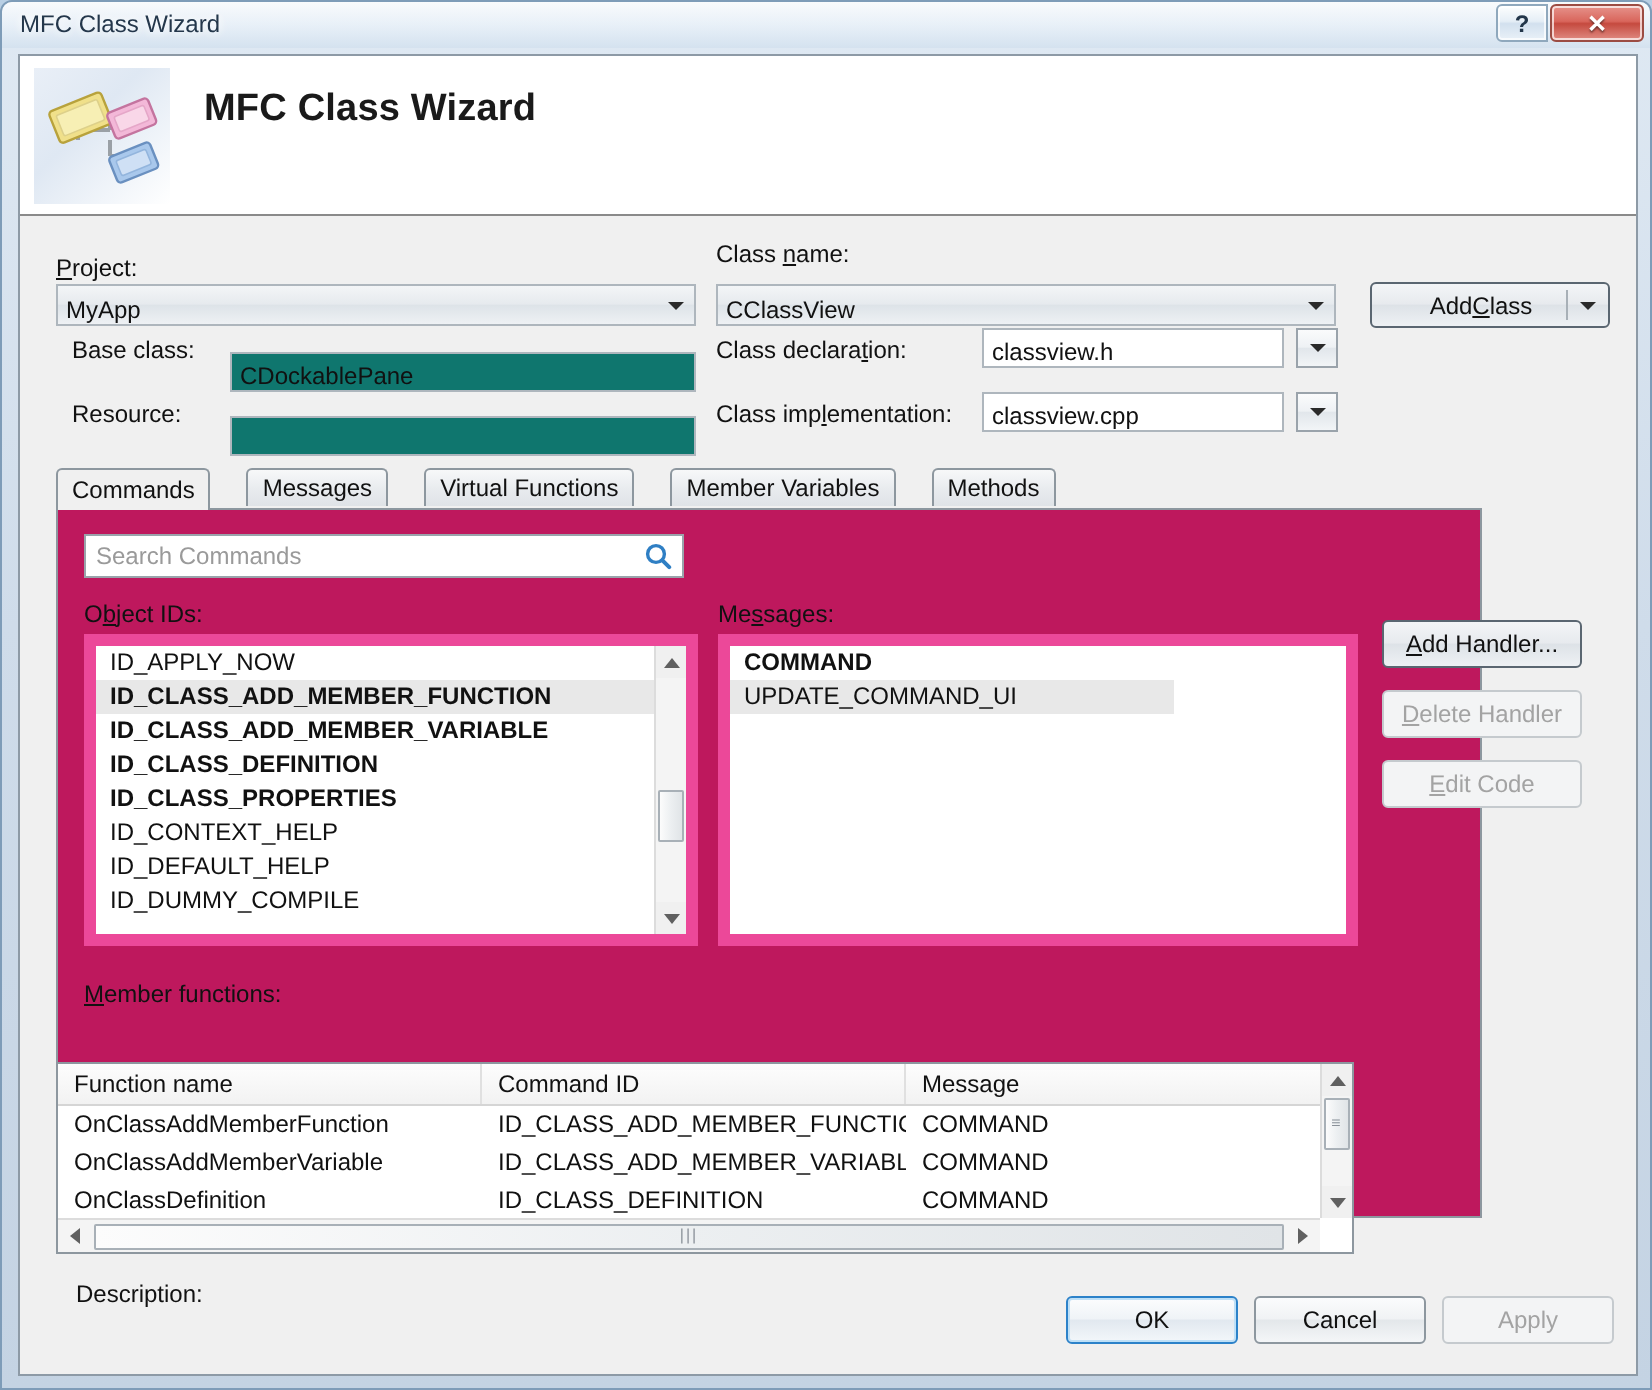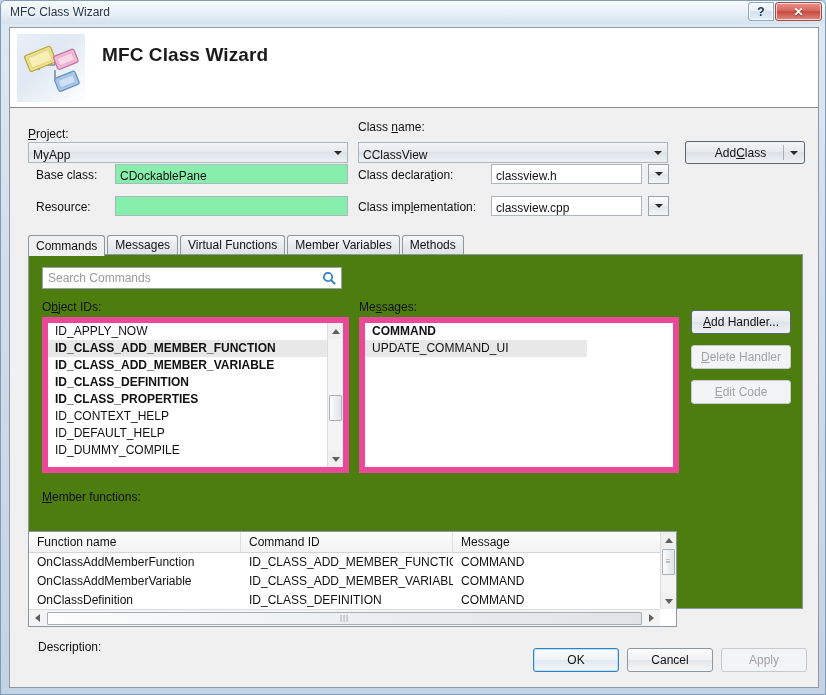--- a/index.html
+++ b/index.html
@@ -96,21 +96,21 @@
     line-height: normal;
   }
   .combo {
     background: linear-gradient(180deg,#f3f5f7 0%, #e6eaee 48%, #dde3e8 50%, #eef1f4 100%);
     padding-right: 20px;
   }
   .combo .arrowbox {
     position: absolute; right: 1px; top: 1px; bottom: 1px; width: 17px;
     display: flex; align-items: center; justify-content: center;
   }
-  .txt.readonly { background: #86efac; }
+  .txt.readonly { background: #0f766e; margin-top: 12px; }
   .caret-down {
     width: 0; height: 0;
     border-left: 4px solid transparent;
     border-right: 4px solid transparent;
     border-top: 4px solid #2a2a2a;
   }
   .dropbtn {
     position: absolute;
     border: 1px solid #9aa3ab;
     background: linear-gradient(180deg,#fafbfc 0%, #eef1f4 48%, #e1e6eb 50%, #f2f5f7 100%);
@@ -138,43 +138,43 @@
   }
   .btn.disabled { color: #a3a3a3; border-color: #c5cace; background: #f3f4f5; }
 
   .splitbtn { position: absolute; display: flex; border: 1px solid #5a6671; border-radius: 3px; overflow: hidden;
     background: linear-gradient(180deg,#f3f5f7 0%, #e7eaee 48%, #dde2e7 50%, #eef1f4 100%); padding-left: 12px; }
   .splitbtn .main { flex: 1; display: flex; align-items: center; justify-content: center; font-size: 12px; color: #111; }
   .splitbtn .sep { width: 1px; background: #a8b0b7; margin: 3px 0; }
   .splitbtn .arw { width: 20px; display: flex; align-items: center; justify-content: center; }
 
   
-  #tabstrip { position: absolute; left: 18px; top: 206px; height: 21px; display: flex; align-items: center; }
+  #tabstrip { position: absolute; left: 18px; top: 206px; height: 21px; display: flex; align-items: flex-start; gap: 16px; }
   .tab {
     height: 19px; padding: 0 7px;
     margin-right: 2px;
     font-size: 12px; color: #111;
     display: flex; align-items: center;
     border: 1px solid #8d979f;
     border-bottom: none;
     border-radius: 3px 3px 0 0;
     background: linear-gradient(180deg,#f7f8f9 0%, #e9ecef 50%, #dfe3e7 100%);
   }
   .tab.active {
     height: 21px;
     background: #f0f0f0;
     border-color: #8d979f;
     position: relative; z-index: 3;
     margin-bottom: -1px;
   }
   #tabpanel {
     position: absolute; left: 18px; top: 226px;
-    width: 775px; height: 355px;
+    width: 713px; height: 355px;
     border: 1px solid #8d979f;
-    background: #4d7c0f;
+    background: #be185d;
   }
 
   
   #searchbox {
     position: absolute; left: 13px; top: 12px;
     width: 300px; height: 22px;
     border: 1px solid #9aa3ab;
     background: #fff;
     display: flex; align-items: center;
   }

